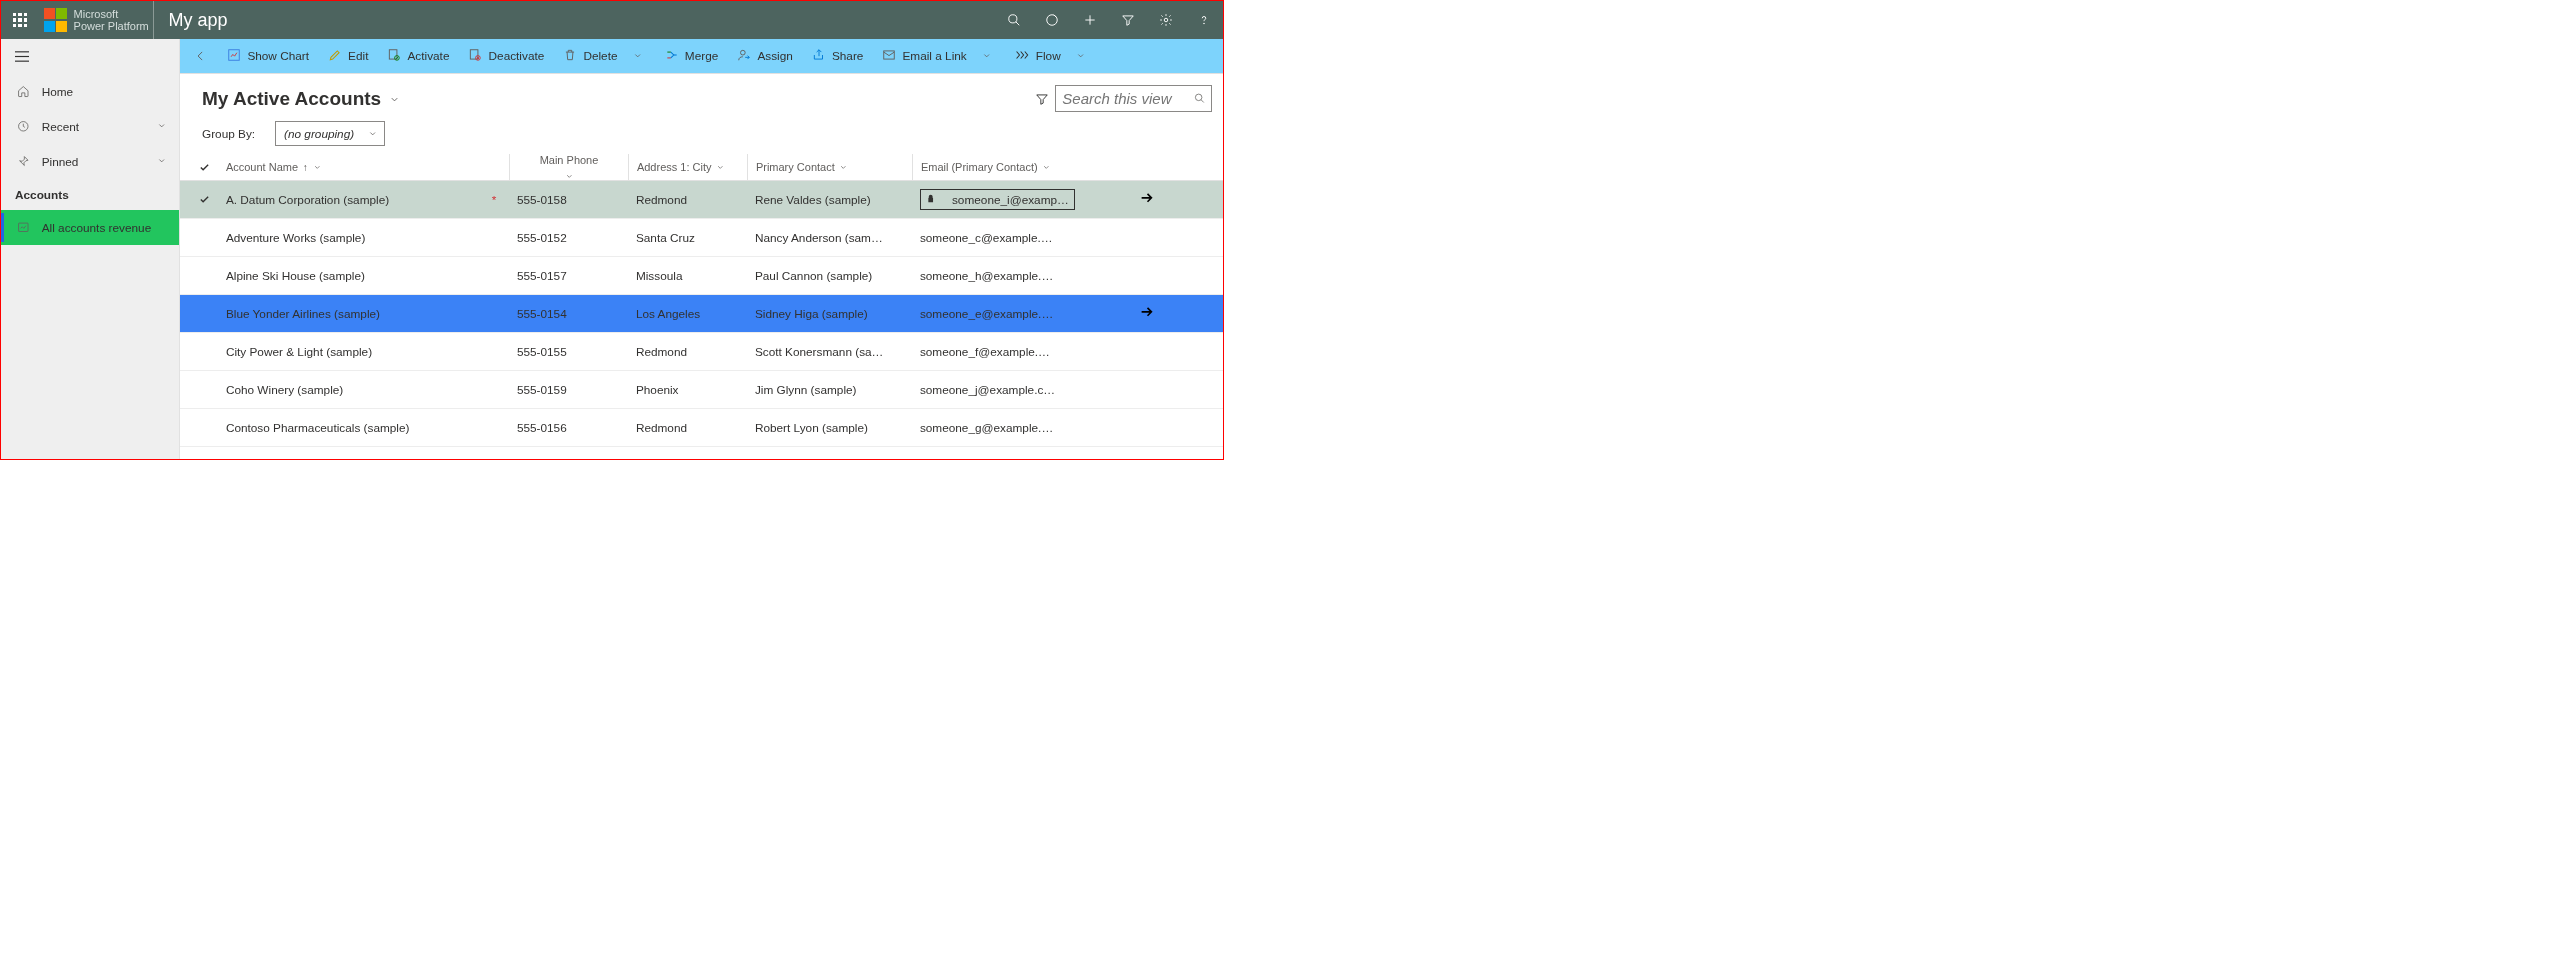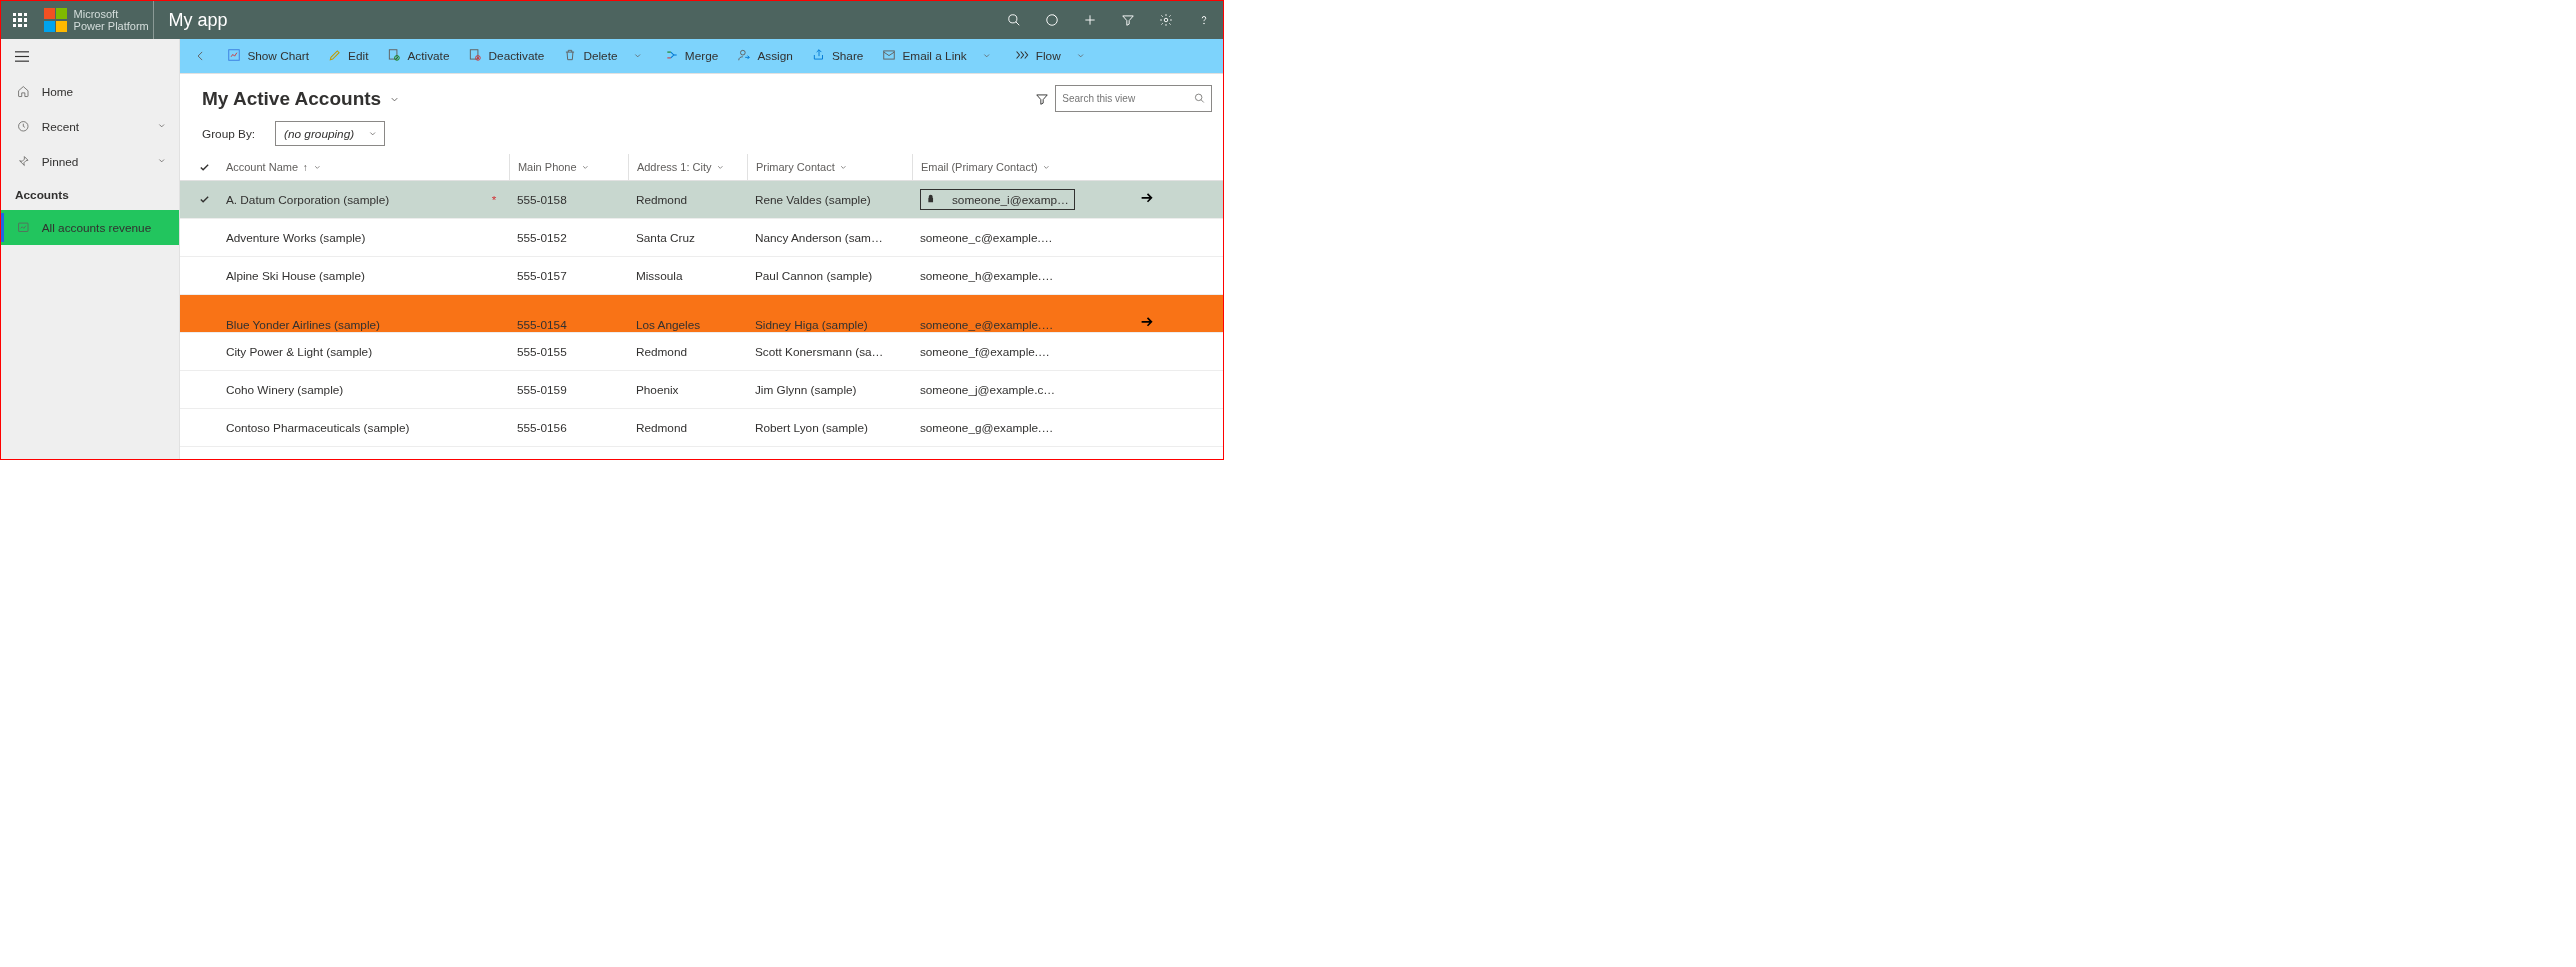--- a/index.html
+++ b/index.html
@@ -40,41 +40,41 @@
   .cmd { display:flex; align-items:center; height:35px; padding:0 9.4px; cursor:pointer; gap:6.3px; font-size:11.8px;}
   .cmd svg{ }
   .cmdsep { width:6.3px;}
   .cmdover { width:22px; display:flex; justify-content:center; cursor:pointer;}
   
   .viewhdr { display:flex; align-items:center; padding:11px 11px 6.3px 22px;}
   .viewtitle { font-size:19px; font-weight:600; display:flex; align-items:center; gap:7.9px; cursor:pointer;}
   .viewhdr .sp { flex:1;}
   .filtericon { width:27px; display:flex; justify-content:center; cursor:pointer;}
   .searchbox { height:27px; border:0.8px solid #8a8886; width:157px; display:flex; align-items:center; padding:0 6.3px;}
-  .searchbox input { border:none; outline:none; width:100%; font-size:10px;}
+  .searchbox input { border:none; outline:none; width:100%; font-size:15px;font-style:italic;}
   .searchbox svg{margin-left:4.7px;}
   
   .groupby { display:flex; align-items:center; gap:20px; padding:3.1px 0 7.9px 22px; font-size:11.8px;}
   .groupsel { border:0.8px solid #8a8886; height:25px; padding:0 23.6px 0 7.9px; display:flex; align-items:center; position:relative; cursor:pointer; min-width:110px;font-style:italic;}
   .groupsel .chev{ position:absolute; right:6.3px;}
   
   .gridhdr { display:flex; align-items:center; height:27px; border-bottom:0.8px solid #e1e1e1; padding-left:11px; font-size:11px; color:#605e5c;}
   .colcheck { width:27px; display:flex; justify-content:center;}
   .col { display:flex; align-items:center; gap:4.7px; border-left:0.8px solid #e1e1e1; height:100%; padding:0 7.9px; cursor:pointer;}
   .col.noborder{border-left:none;}
-  .col-name { width:291px;} .col-phone{width:119px;} .col-city{width:119px;} .col-contact{width:165px;} .col-email{width:165px;} .col-end{width:93px; border-left:0.8px solid #e1e1e1;}
+  .col-name { width:291px;} .col-phone{width:119px;flex-direction:column;} .col-city{width:119px;} .col-contact{width:165px;} .col-email{width:165px;} .col-end{width:93px; border-left:0.8px solid #e1e1e1;}
   .rows { }
   .row { display:flex; align-items:center; height:38px; border-bottom:0.8px solid #ededed; padding-left:11px; font-size:11.8px;}
   .row .c { padding:0 7.9px; overflow:hidden; white-space:nowrap; text-overflow:ellipsis;}
   .row .c-name{width:291px; display:flex; align-items:center;} 
   .row .c-name .star{color:#d13438; margin-left:auto; margin-right:4.7px;}
   .row .c-phone{width:119px;} .row .c-city{width:119px;} .row .c-contact{width:165px;} .row .c-email{width:165px; display:flex; align-items:center; gap:4.7px;} .row .c-end{width:93px; display:flex; justify-content:flex-end; padding-right:15.7px;}
   .row.sel { background:#c8d7cf;}
   .row.sel .c-email .cellbox{ border:0.8px solid #323130; padding:2.4px 4.7px; display:flex; align-items:center; gap:17px;}
-  .row.hov { background:#f97316;align-items:flex-end;}
+  .row.hov { background:#3b82f6;}
   .lockicon svg{fill:#323130;}
   .arrow svg{stroke:#000;}
   .chevsmall svg{stroke:#605e5c;}
   .sorticon{font-size:10.2px;}
 </style>
 </head>
 <body>
 
 <div class="topbar">
   <div class="waffle">

